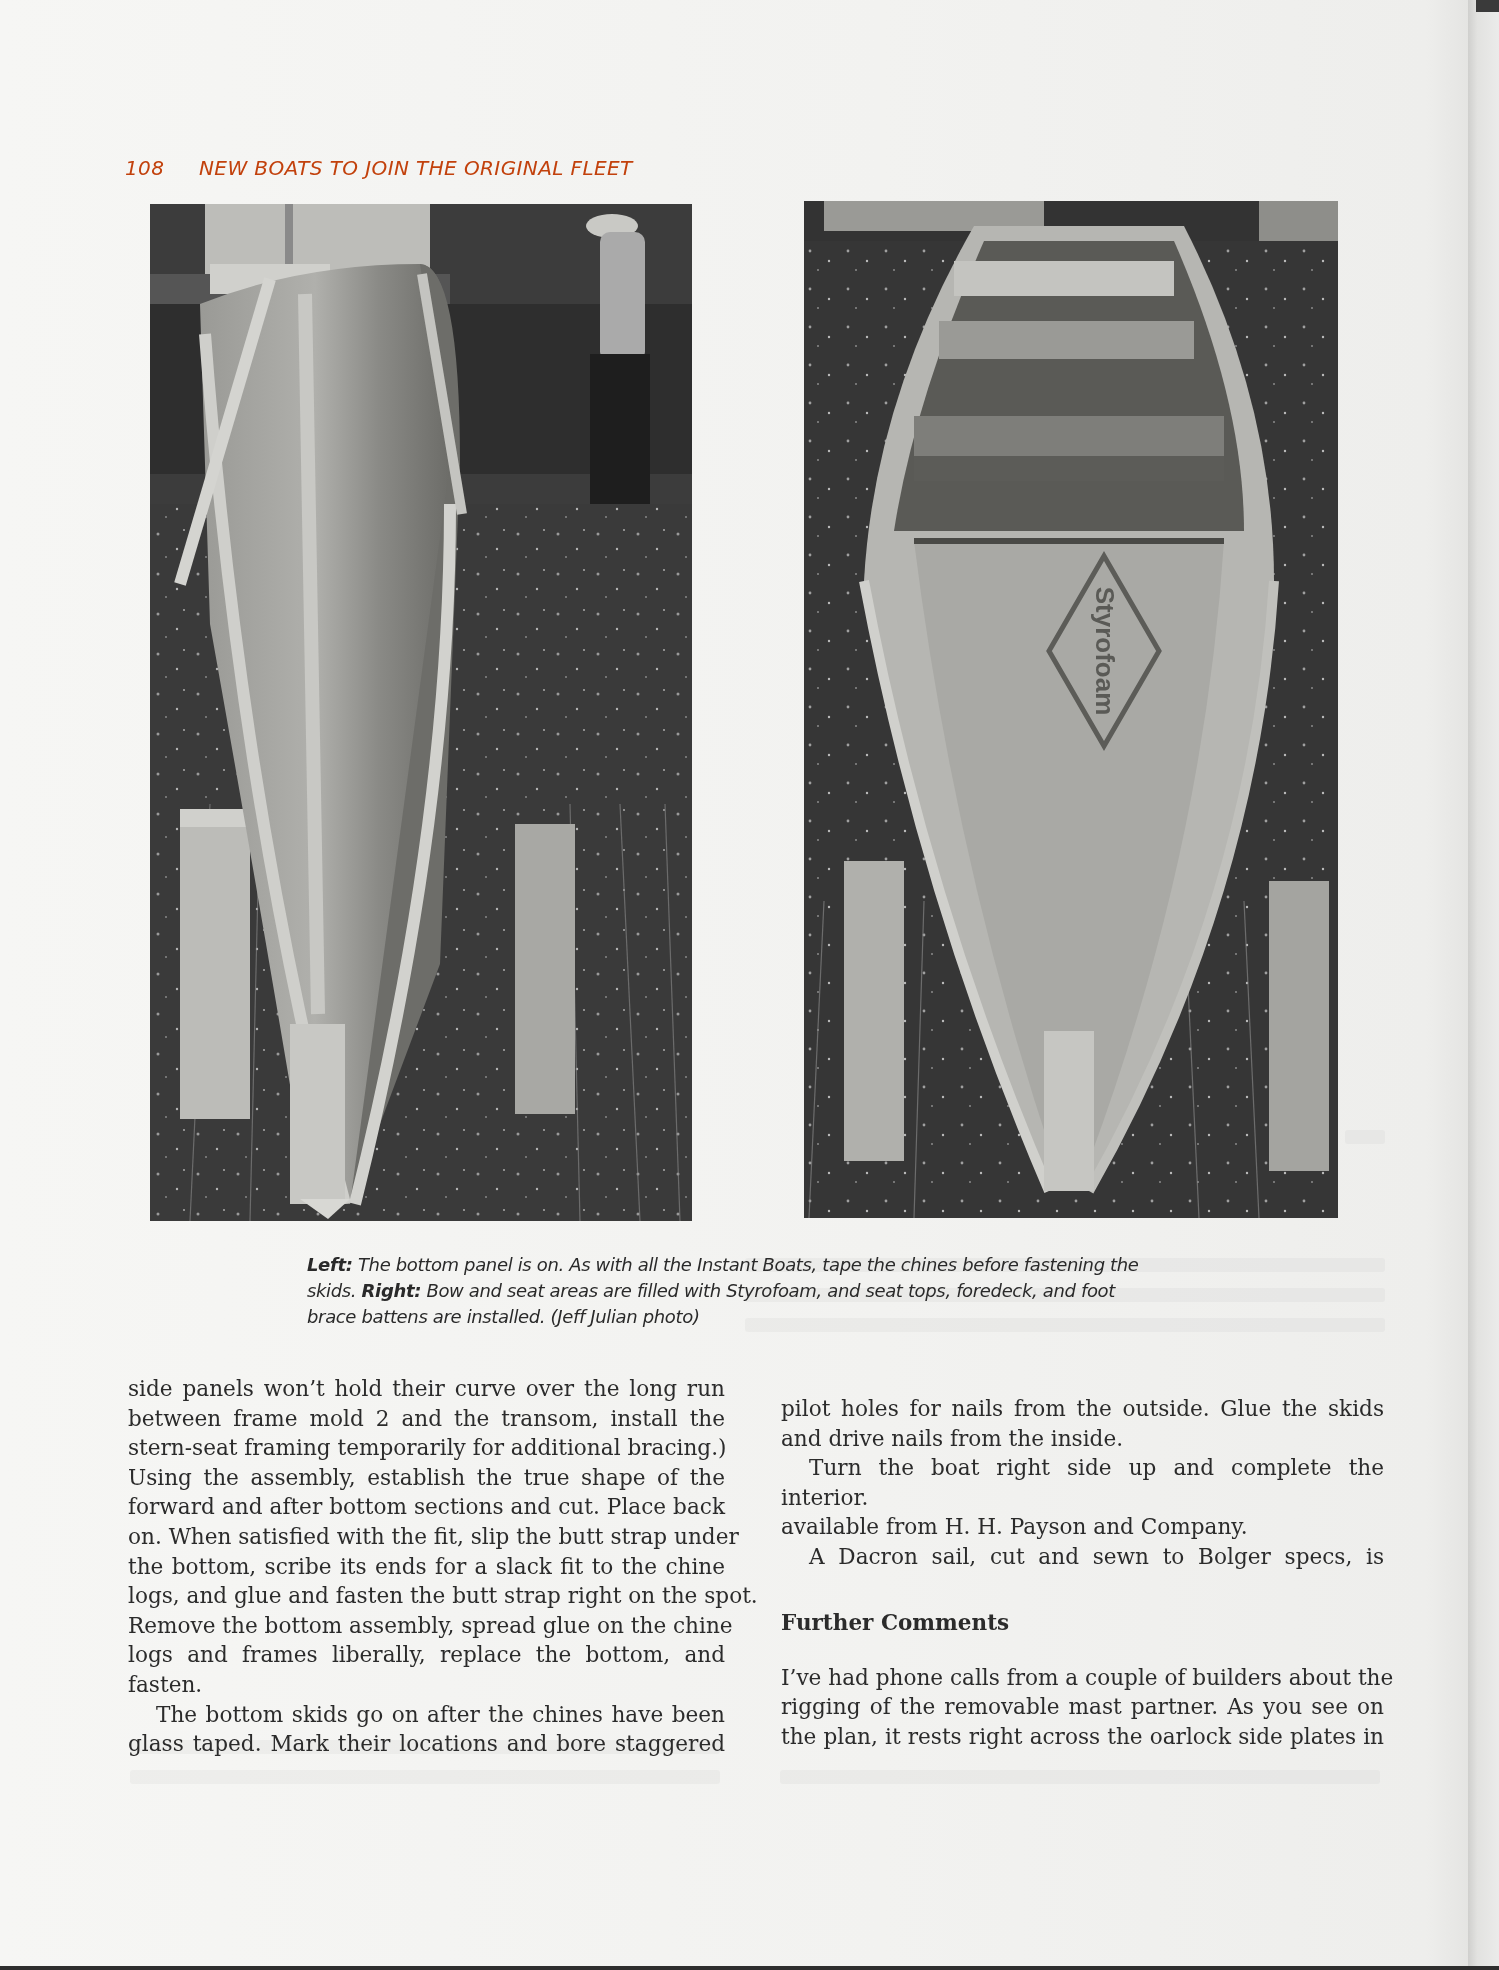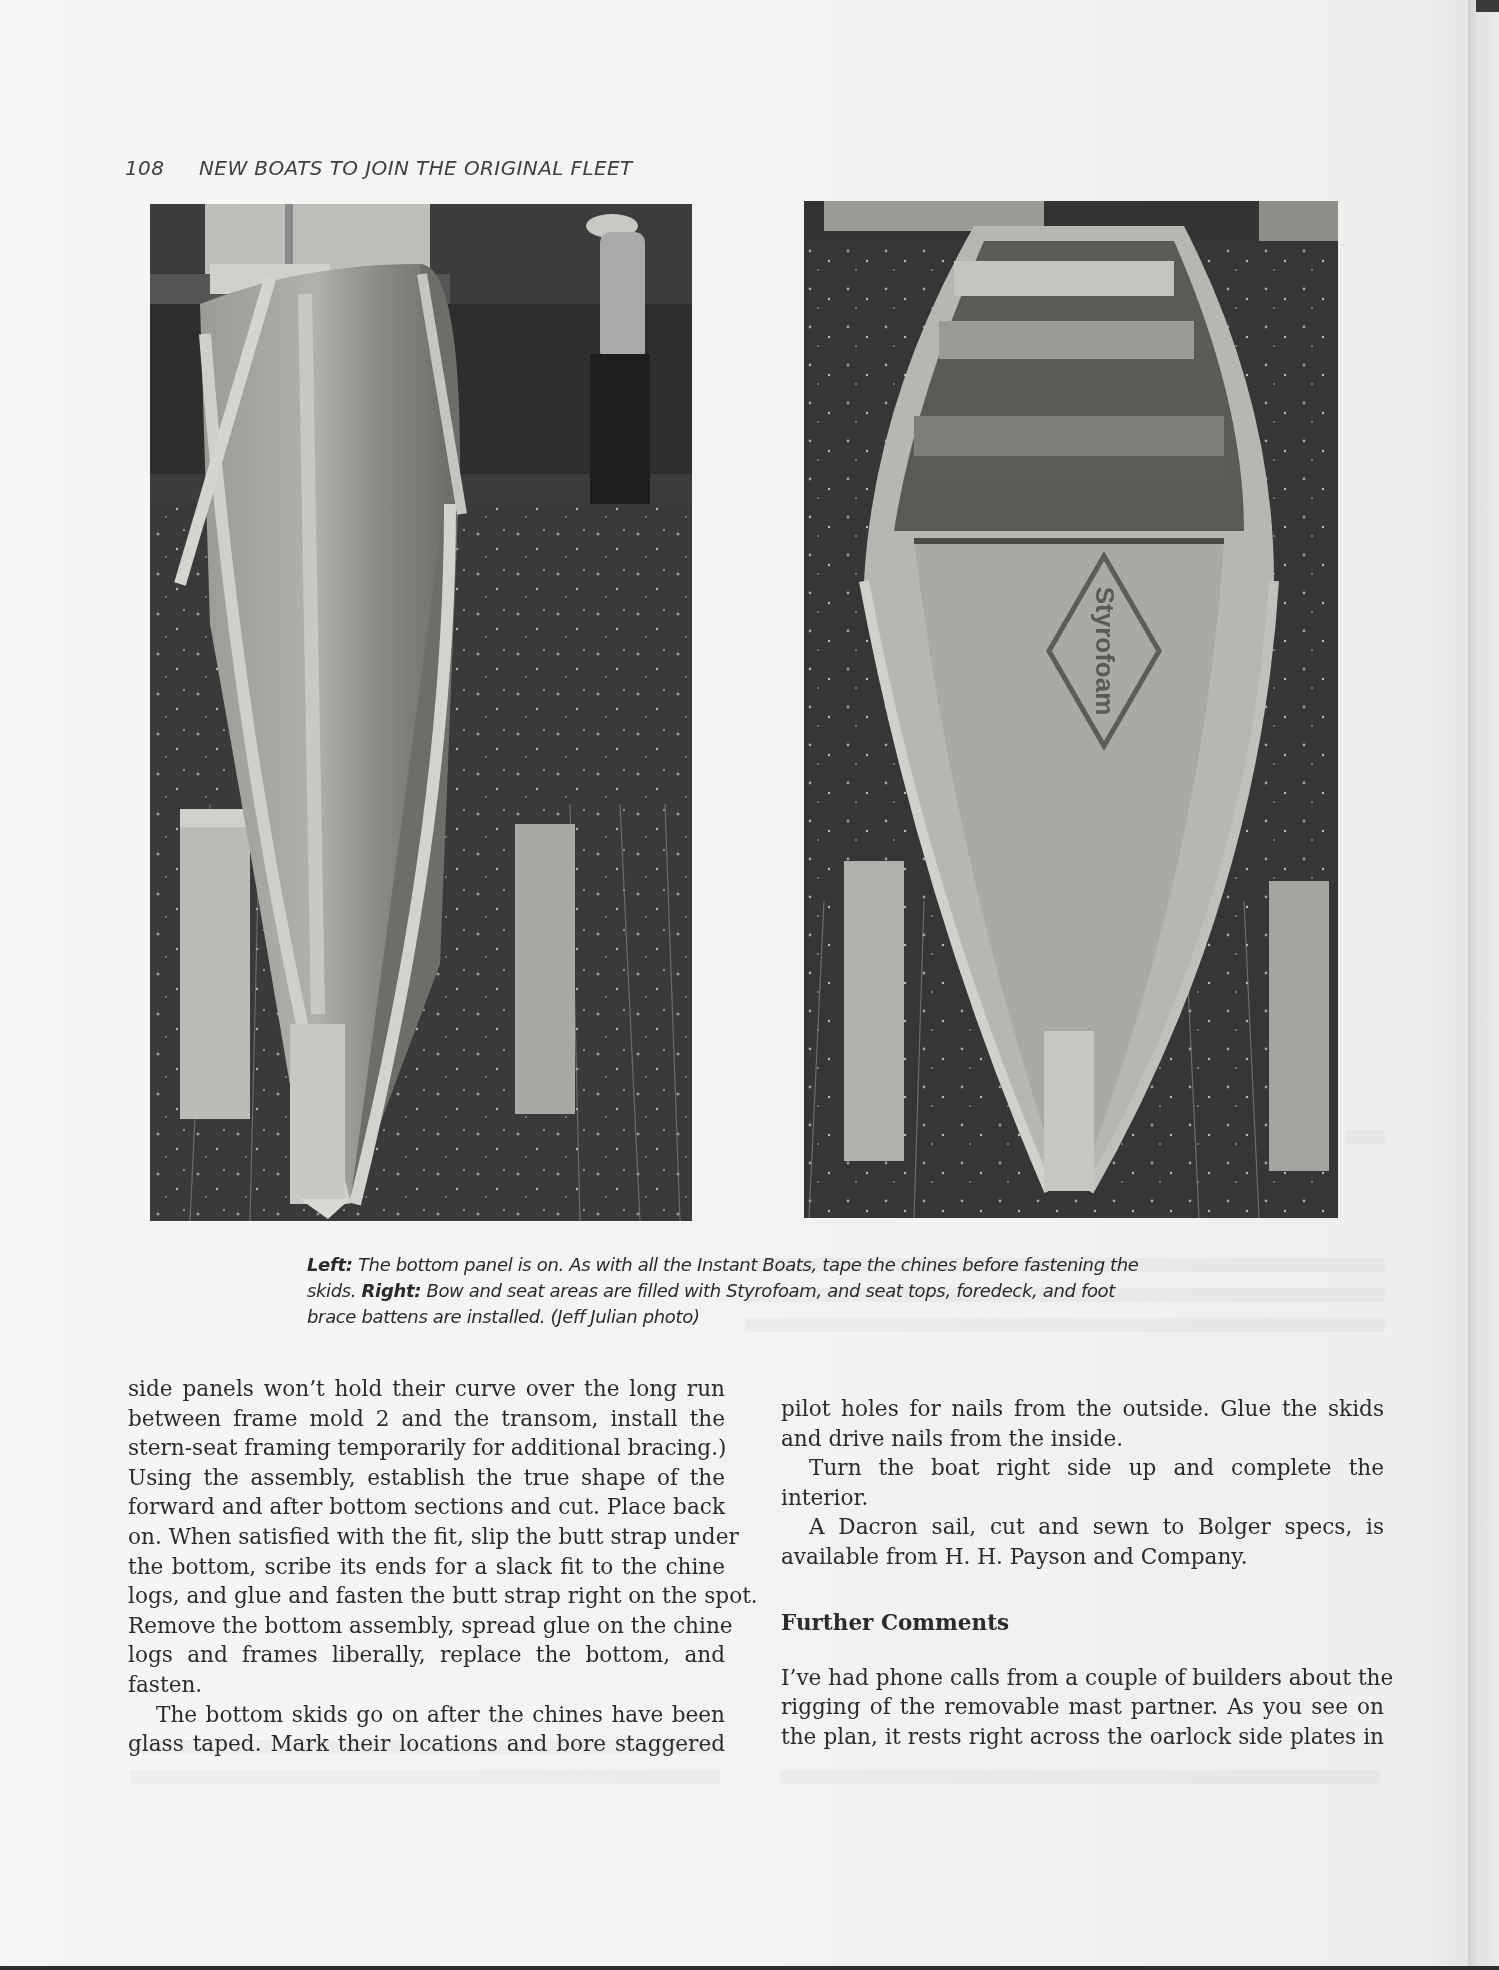--- a/index.html
+++ b/index.html
@@ -23,21 +23,21 @@
   }
   .bottom-strip {
     position: absolute; left: 0; top: 1966px; width: 1499px; height: 4px; background: #2e2e2e;
   }
   
   .ghost { position: absolute; background: rgba(120,120,120,0.06); height: 14px; border-radius: 3px; }
 
   .running-head {
     position: absolute; left: 125px; top: 156px;
     font-family: "DejaVu Sans", "Liberation Sans", sans-serif;
-    font-style: italic; font-size: 20px; letter-spacing: 0.4px; color: #404040;
+    font-style: italic; font-size: 20px; letter-spacing: 0.4px; color: #c2410c;
     white-space: nowrap;
   }
   .running-head .num { display: inline-block; width: 74px; }
 
   .photo {
     position: absolute; overflow: hidden;
     background: #4a4a4a;
   }
   .photo svg { display: block; width: 100%; height: 100%; }
   #photo-left { left: 150px; top: 204px; width: 542px; height: 1017px; }
@@ -204,19 +204,19 @@
   <span class="ln last">fasten.</span>
   <span class="ln indent">The bottom skids go on after the chines have been</span>
   <span class="ln">glass taped. Mark their locations and bore staggered</span>
 </div>
 
 <div class="column" id="col-right">
   <span class="ln">pilot holes for nails from the outside. Glue the skids</span>
   <span class="ln last">and drive nails from the inside.</span>
   <span class="ln indent">Turn the boat right side up and complete the</span>
   <span class="ln last">interior.</span>
+  <span class="ln last">available from H. H. Payson and Company.</span>
   <span class="ln indent">A Dacron sail, cut and sewn to Bolger specs, is</span>
-  <span class="ln last">available from H. H. Payson and Company.</span>
   <div class="section-heading">Further Comments</div>
   <span class="ln">I’ve had phone calls from a couple of builders about the</span>
   <span class="ln">rigging of the removable mast partner. As you see on</span>
   <span class="ln">the plan, it rests right across the oarlock side plates in</span>
 </div>
 
 </body></html>

